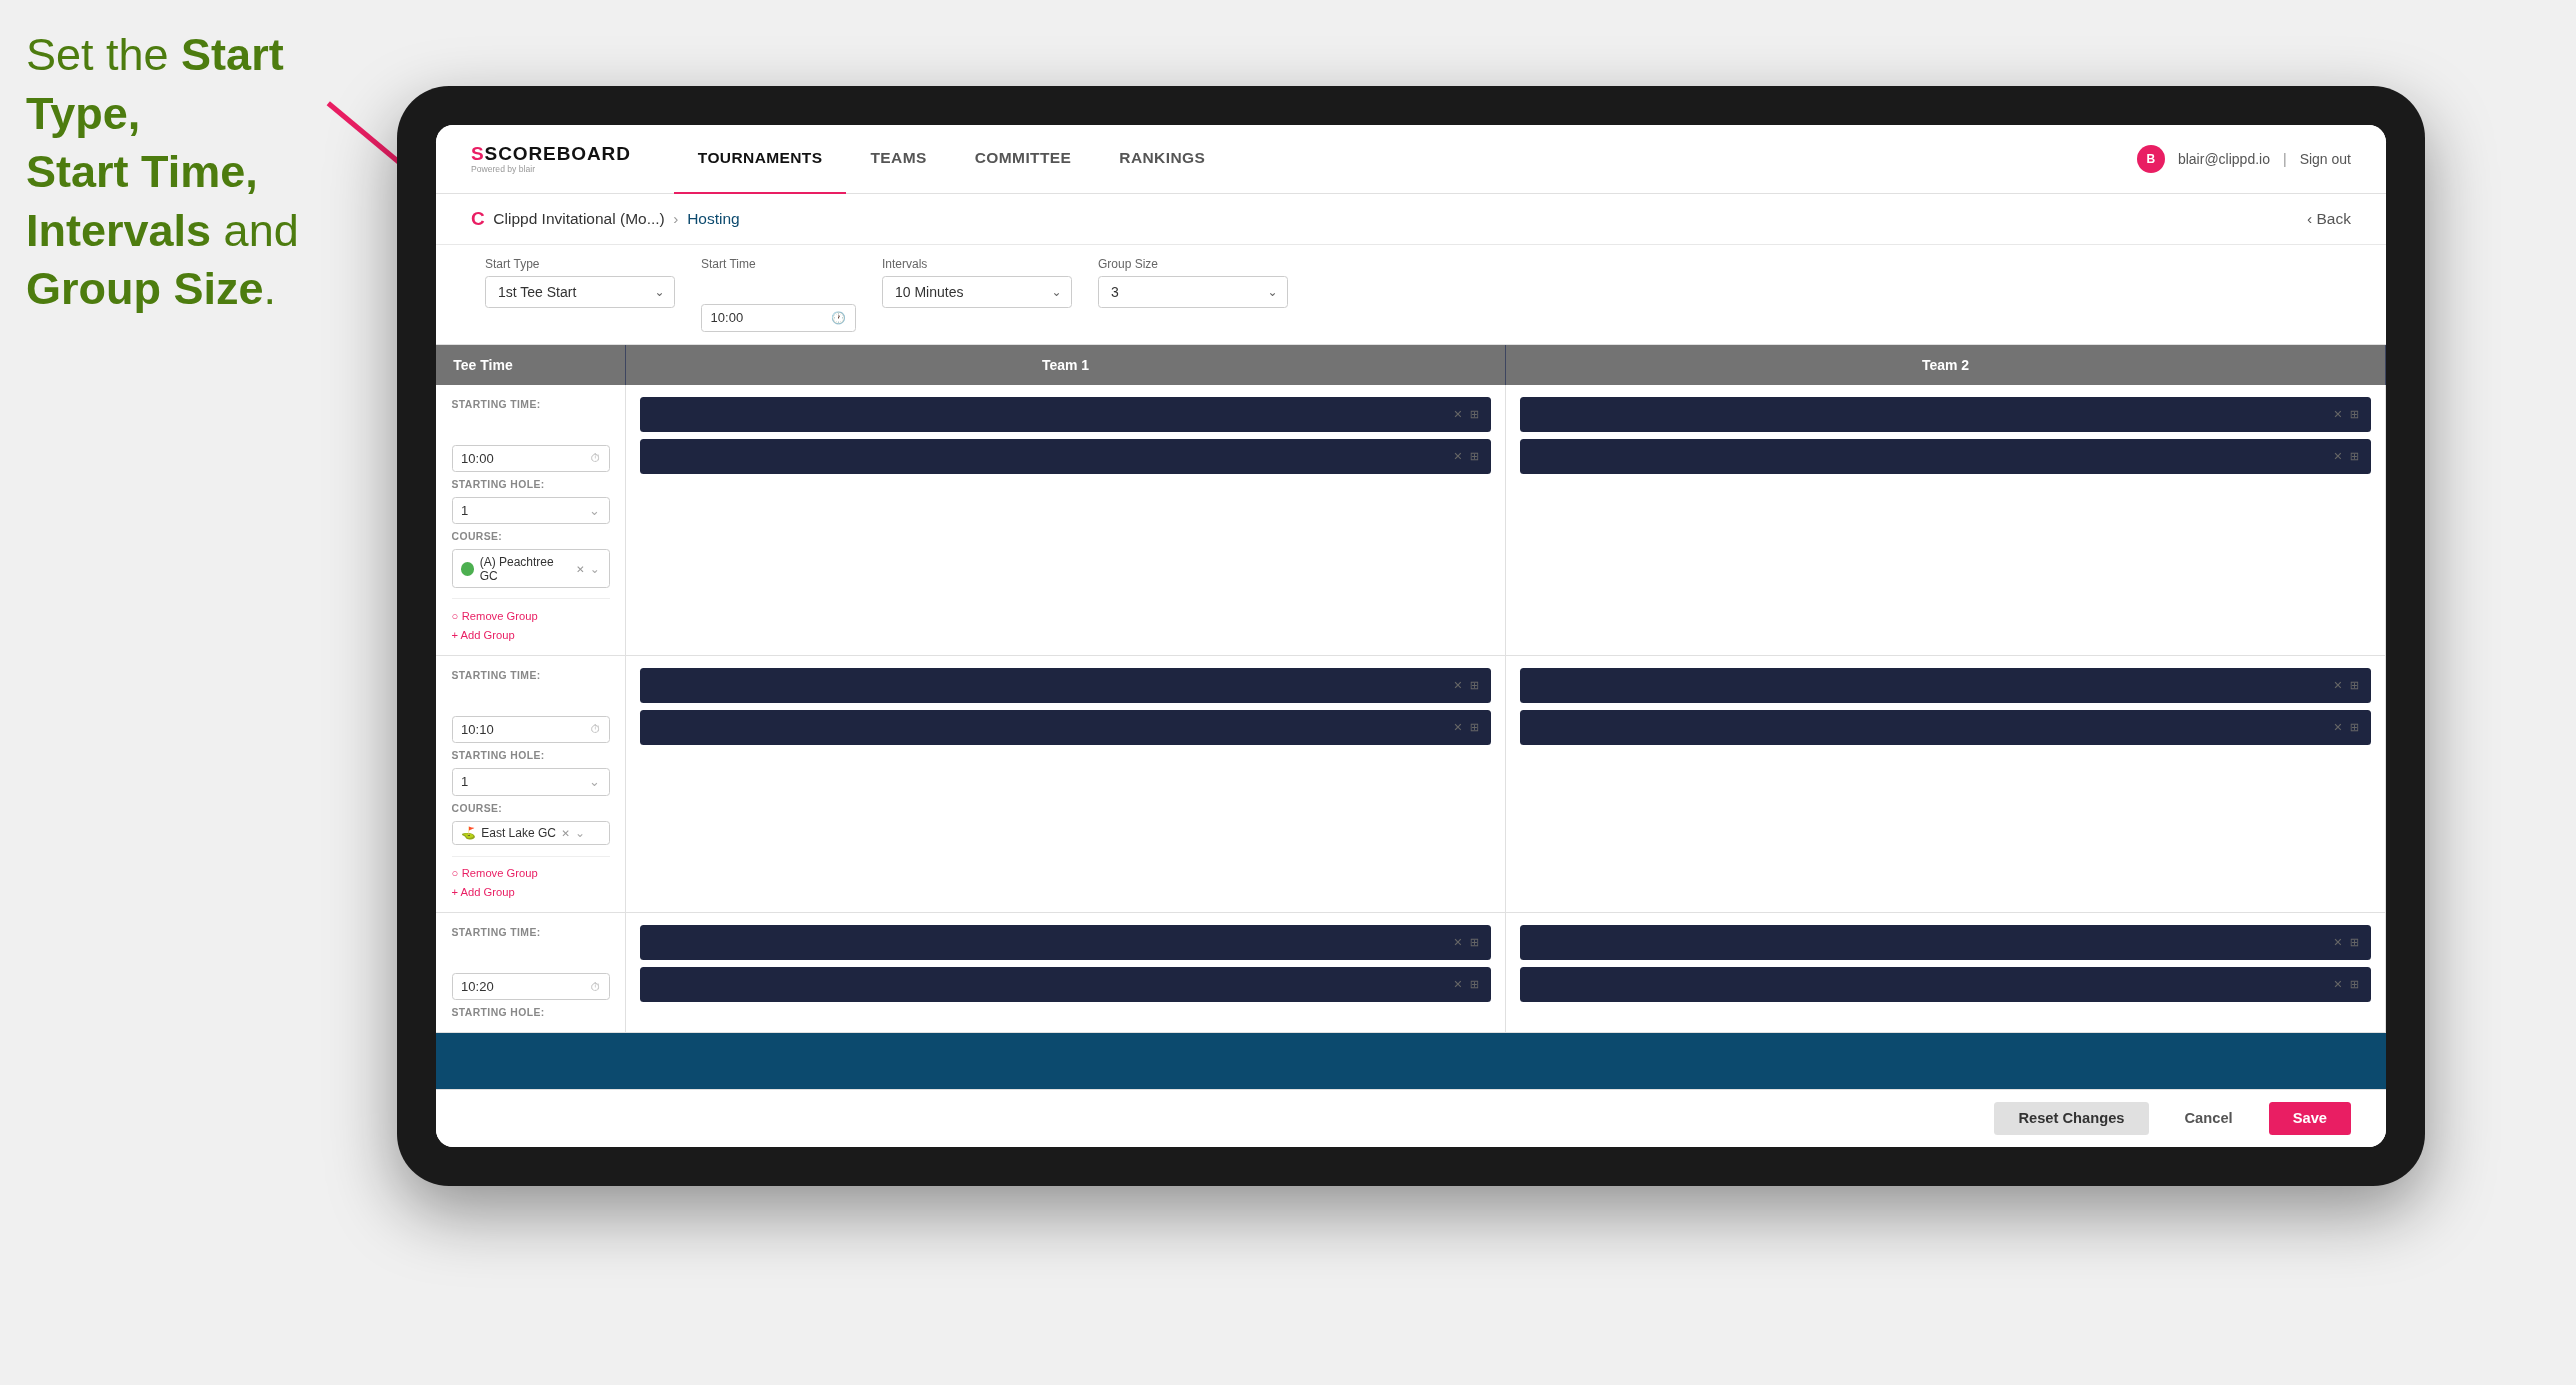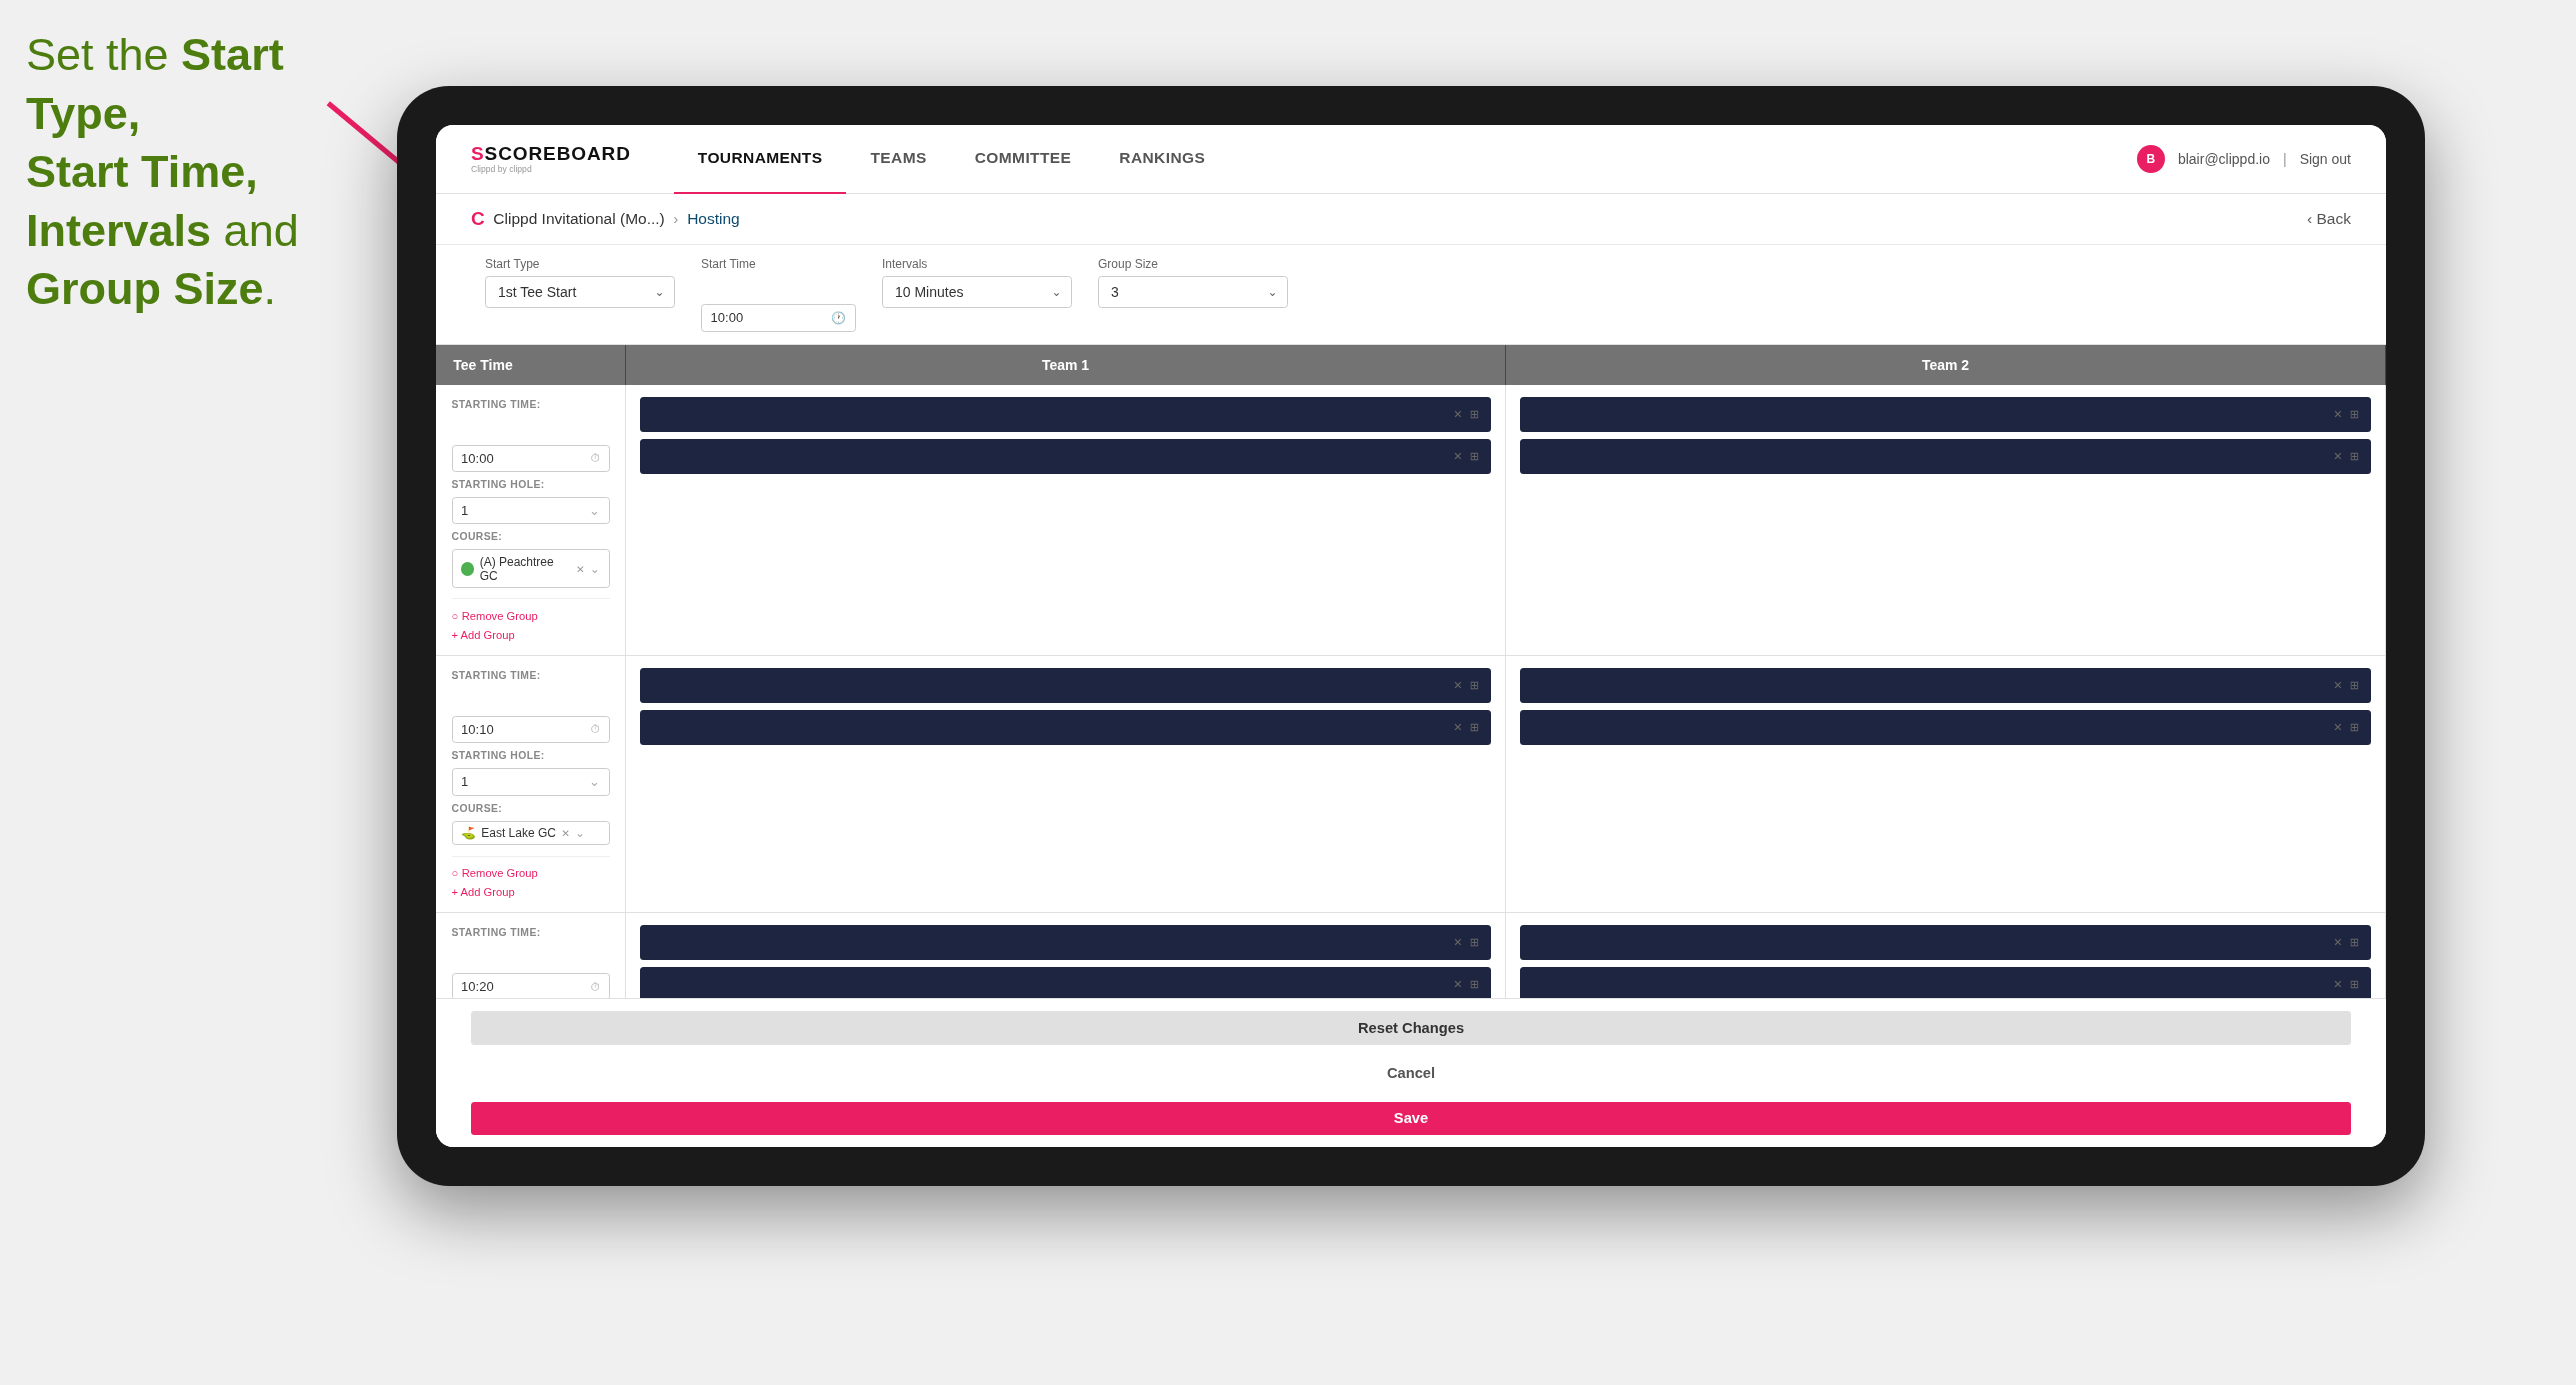--- a/index.html
+++ b/index.html
@@ -378,21 +378,20 @@
     }
 
     .footer-bar {
       background: #fff;
       border-top: 0.9px solid #e0e0e0;
       padding: 12px 35px;
       display: flex;
       justify-content: flex-end;
       gap: 12px;
       flex-shrink: 0;
-      flex-direction: column;
     }
 
     .btn {
       padding: 8.6px 24px;
       border-radius: 3.5px;
       font-size: 14.7px;
       font-weight: 600;
       cursor: pointer;
       border: none;
     }
@@ -443,21 +442,21 @@
 
 <div class="tablet-frame">
   <div class="tablet-screen">
 
     <nav class="nav-bar">
       <div class="logo-area">
         <div>
           <div class="logo-text">
             <span style="color:#e91e63;">S</span><span>SCOREBOARD</span>
           </div>
-          <div class="logo-subtitle">Clippd by clippd</div>
+          <div class="logo-subtitle">Powered by blair</div>
         </div>
       </div>
 
       <div class="nav-links">
         <div class="nav-link active">TOURNAMENTS</div>
         <div class="nav-link">TEAMS</div>
         <div class="nav-link">COMMITTEE</div>
         <div class="nav-link">RANKINGS</div>
       </div>
 

